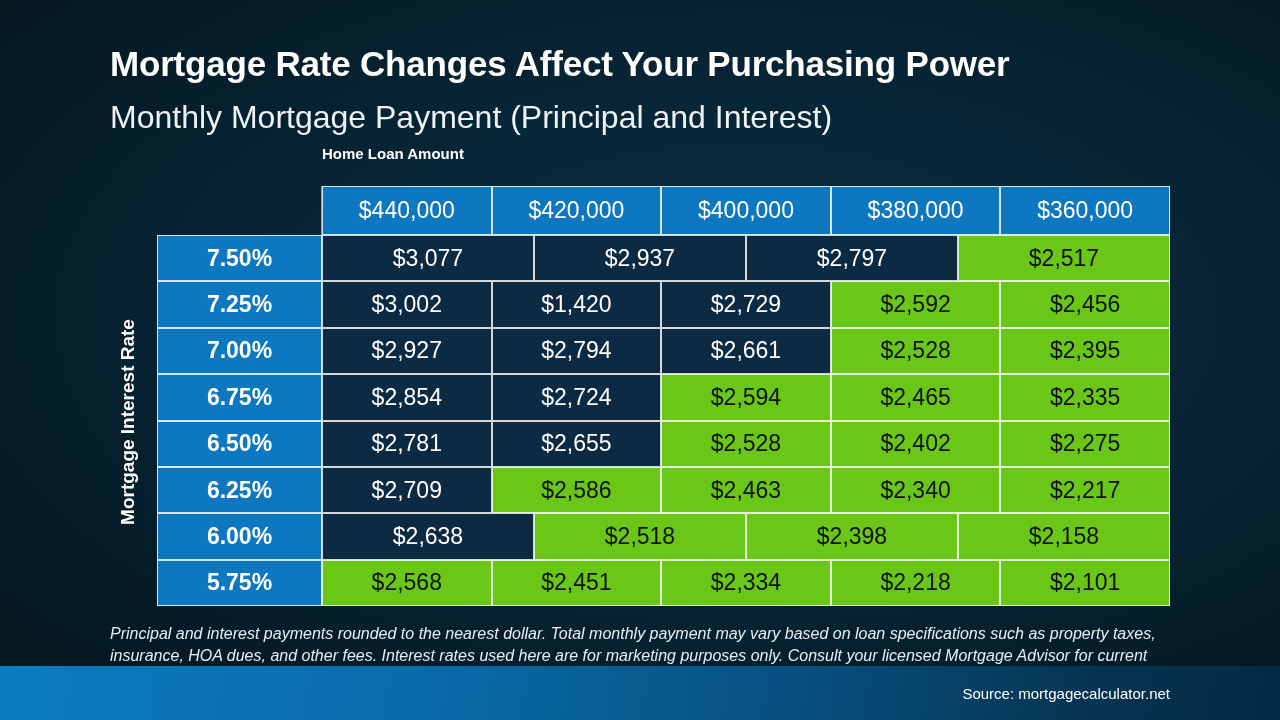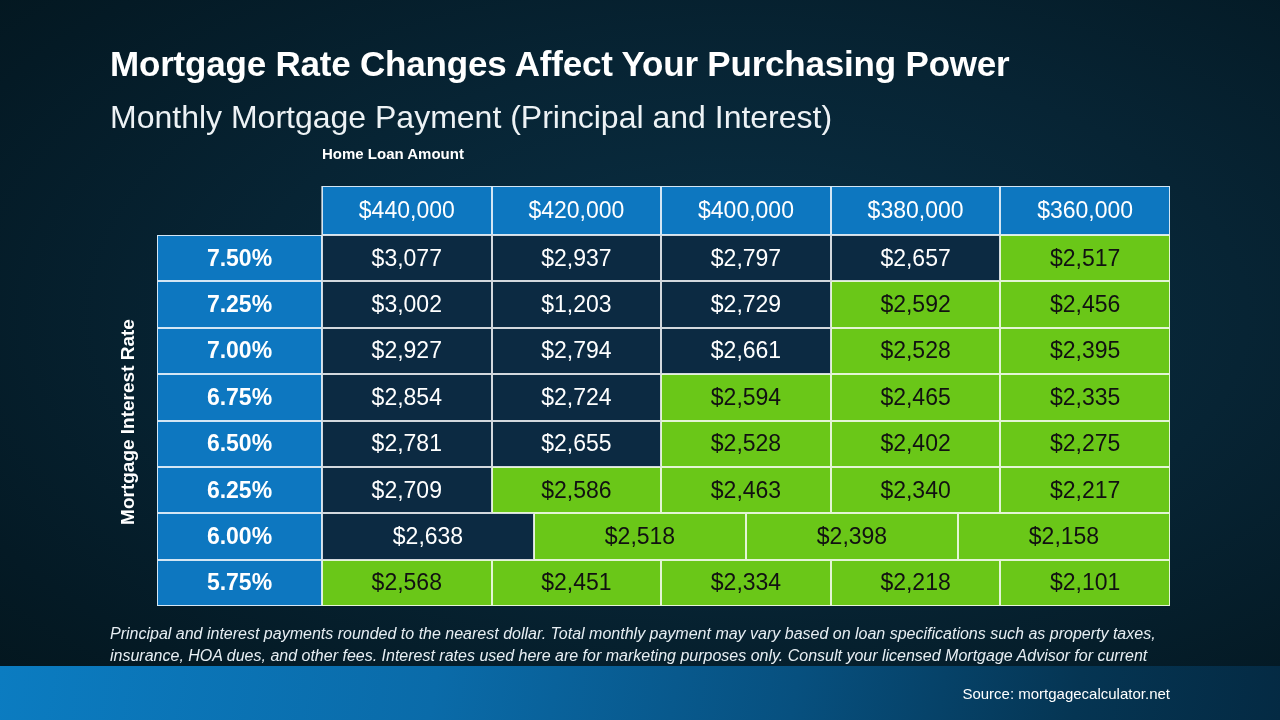--- a/index.html
+++ b/index.html
@@ -182,27 +182,26 @@
         <div class="cell colhead">$420,000</div>
         <div class="cell colhead">$400,000</div>
         <div class="cell colhead">$380,000</div>
         <div class="cell colhead">$360,000</div>
       </div>
       <div class="mrow body-row">
         <div class="cell rowhead">7.50%</div>
         <div class="cell val dark">$3,077</div>
         <div class="cell val dark">$2,937</div>
         <div class="cell val dark">$2,797</div>
-        <div class="cell val dark">$2,657</div>
         <div class="cell val green">$2,517</div>
       </div>
       <div class="mrow body-row">
         <div class="cell rowhead">7.25%</div>
         <div class="cell val dark">$3,002</div>
-        <div class="cell val dark">$1,203</div>
+        <div class="cell val dark">$1,420</div>
         <div class="cell val dark">$2,729</div>
         <div class="cell val green">$2,592</div>
         <div class="cell val green">$2,456</div>
       </div>
       <div class="mrow body-row">
         <div class="cell rowhead">7.00%</div>
         <div class="cell val dark">$2,927</div>
         <div class="cell val dark">$2,794</div>
         <div class="cell val dark">$2,661</div>
         <div class="cell val green">$2,528</div>

